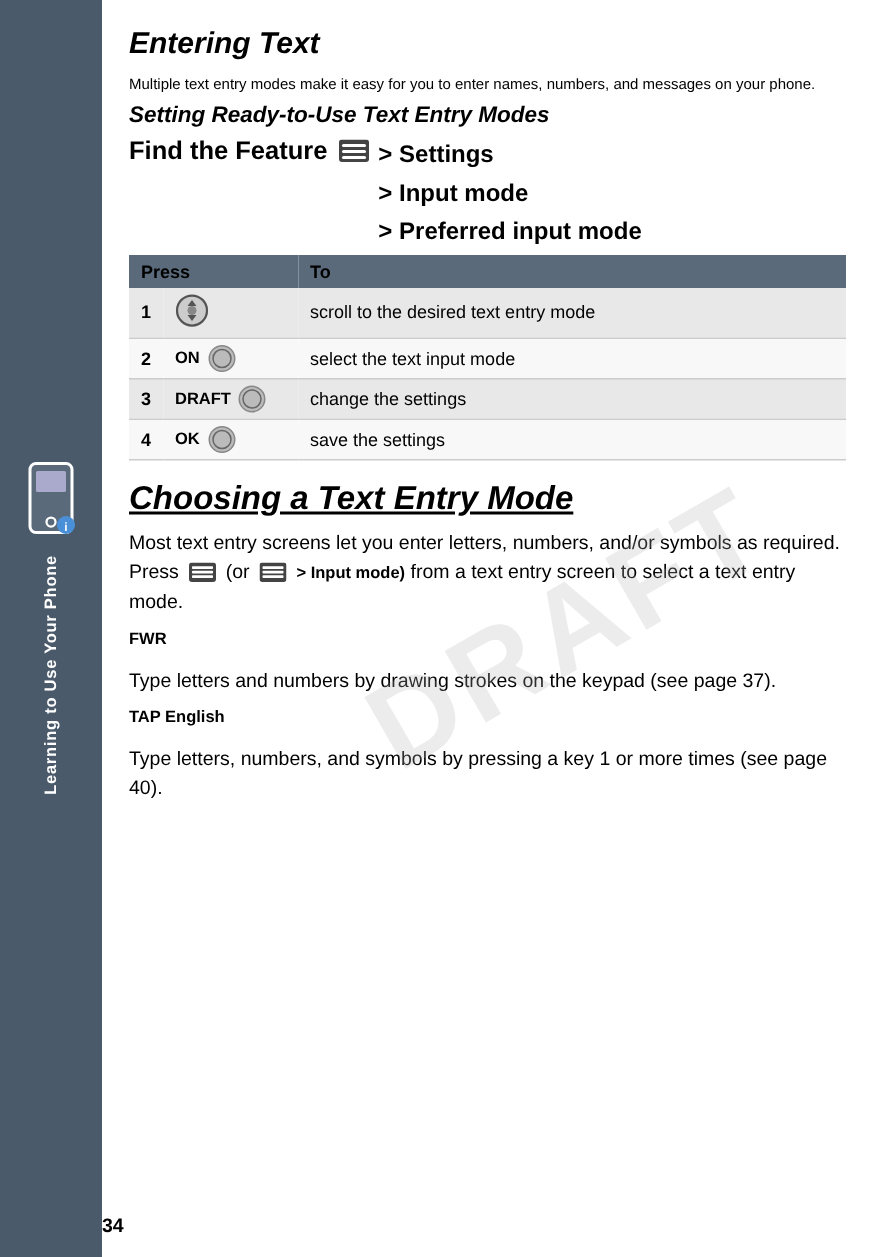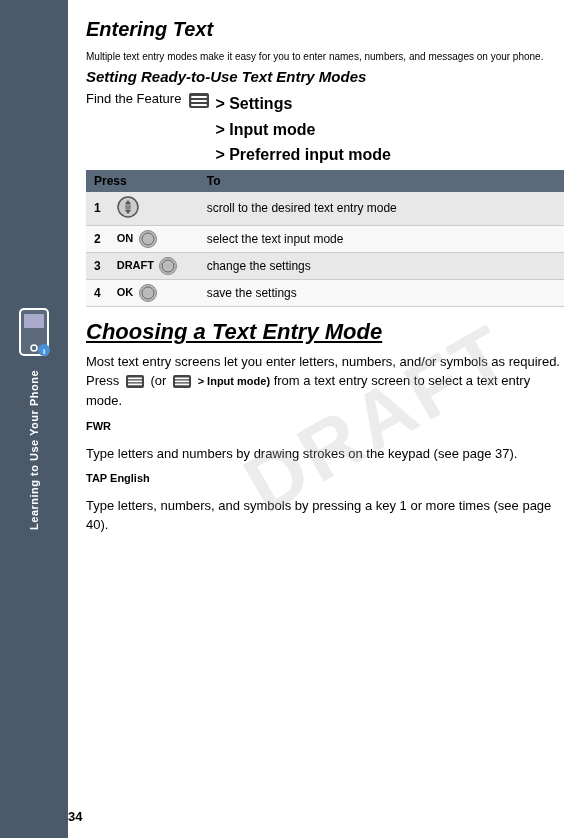--- a/index.html
+++ b/index.html
@@ -107,22 +107,22 @@
 
     
     .find-feature-box {
       display: flex;
       align-items: flex-start;
       margin-bottom: 2px;
       gap: 8px;
     }
 
     .find-feature-label {
-      font-size: 13px;
-      font-weight: normal;
+      font-size: 17px;
+      font-weight: bold;
       white-space: nowrap;
       min-width: 90px;
     }
 
     .find-feature-path {
       font-size: 16px;
       line-height: 1.6;
     }
 
     .find-feature-path span {

